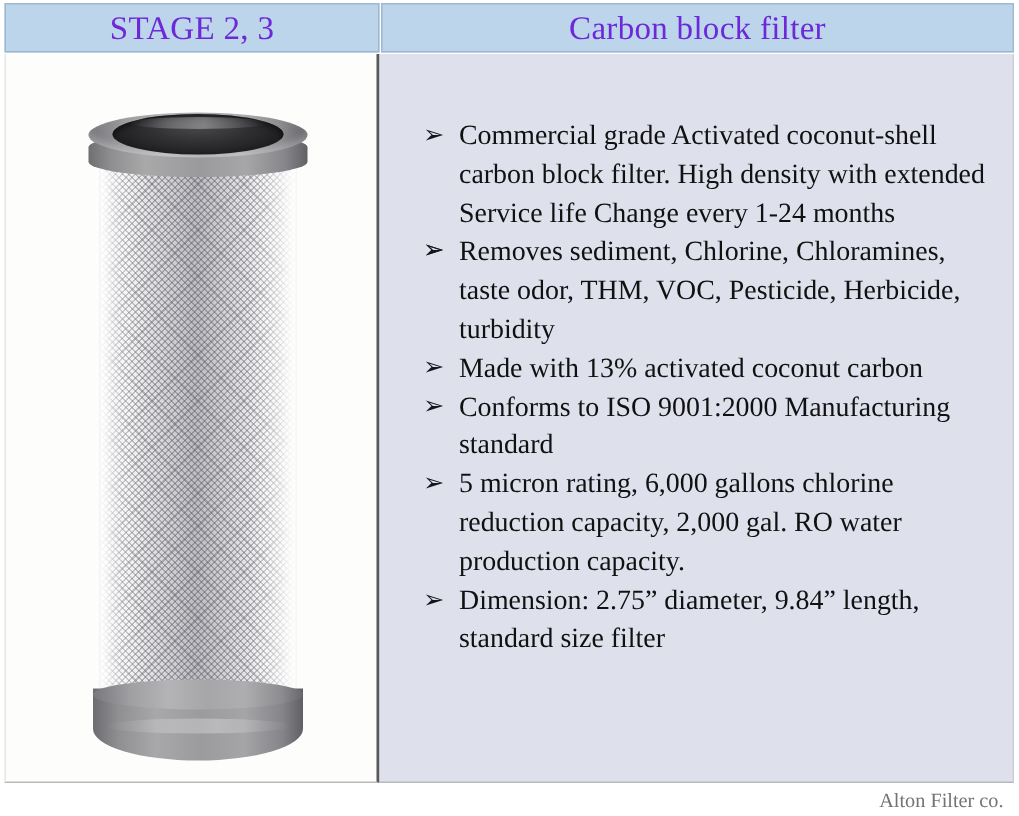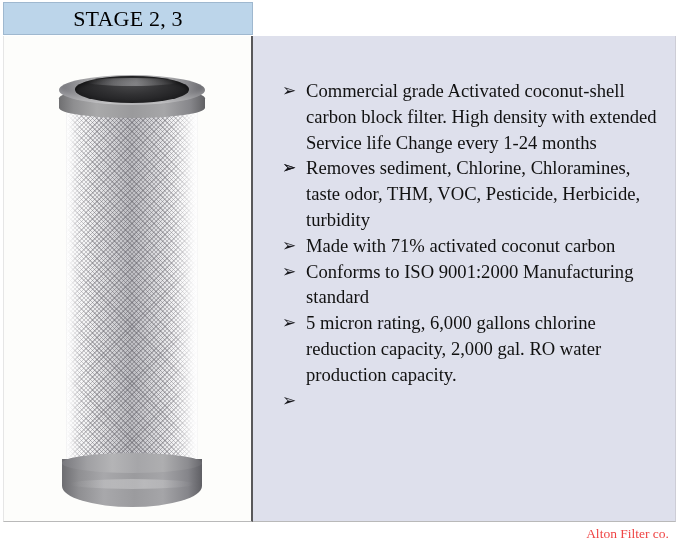--- a/index.html
+++ b/index.html
@@ -31,21 +31,21 @@
     height: 33px;
     display: flex;
   }
   .header-cell {
     background: #bcd5ea;
     border: 1px solid #9fb8cf;
     box-sizing: border-box;
     display: flex;
     align-items: center;
     justify-content: center;
-    color: #000000;
+    color: #6d28d9;
     font-size: 22px;
     line-height: 1;
     letter-spacing: 0.2px;
     white-space: nowrap;
   }
   .header-cell.left {
     width: 250px;
     margin-right: 1px;
   }
   .header-cell.right {
@@ -106,21 +106,21 @@
     color: #15151a;
     font-family: "DejaVu Sans", sans-serif;
   }
 
   
   .footer {
     position: absolute;
     right: 10px;
     bottom: 4px;
     font-size: 13.5px;
-    color: #ef4444;
+    color: #737373;
     line-height: 1;
   }
 
   
   .cartridge {
     position: absolute;
     left: 54px;
     top: 19px;
     width: 150px;
     height: 462px;
@@ -243,20 +243,23 @@
 </style>
 </head>
 <body>
 
 <div id="slide">
 
   <div class="header-row">
     <div class="header-cell left">
       <span>STAGE 2, 3</span>
     </div>
+    <div class="header-cell right">
+      <span>Carbon block filter</span>
+    </div>
   </div>
 
   <div class="body-row">
 
     <div class="panel-left">
       <div class="cartridge">
         <div class="cart-body">
           <div class="cart-body-shade"></div>
         </div>
         <div class="cart-cap-bottom"></div>
@@ -277,32 +280,33 @@
         </li>
         <li>
           <span class="bullet-glyph">➢</span>
         </li>
         <li>
           <span class="bullet-glyph">➢</span>
           <span>Removes sediment, Chlorine, Chloramines, taste odor, THM, VOC, Pesticide, Herbicide, turbidity</span>
         </li>
         <li>
           <span class="bullet-glyph">➢</span>
-          <span>Made with 71% activated coconut carbon</span>
+          <span>Made with 13% activated coconut carbon</span>
         </li>
         <li>
           <span class="bullet-glyph">➢</span>
           <span>Conforms to ISO 9001:2000 Manufacturing standard</span>
         </li>
         <li>
           <span class="bullet-glyph">➢</span>
           <span>5 micron rating, 6,000 gallons chlorine reduction capacity, 2,000 gal. RO water production capacity.</span>
         </li>
         <li>
           <span class="bullet-glyph">➢</span>
+          <span>Dimension:  2.75” diameter, 9.84” length, standard size filter</span>
         </li>
       </ul>
     </div>
 
   </div>
 
   <div class="footer">Alton Filter co.</div>
 
 </div>
 

